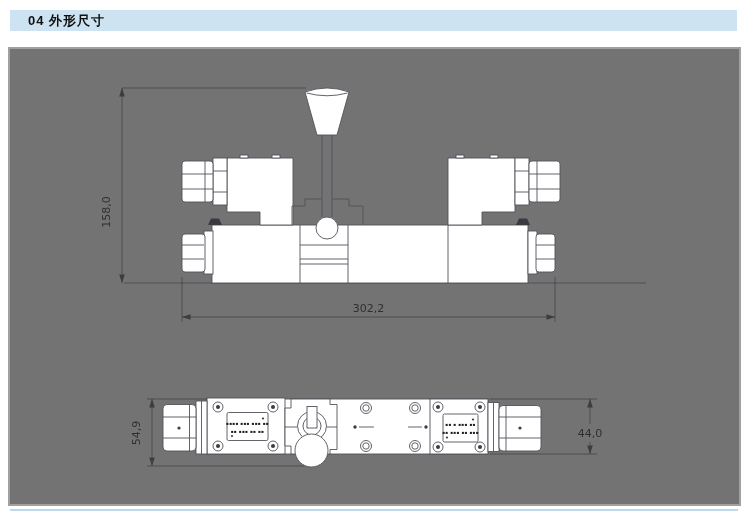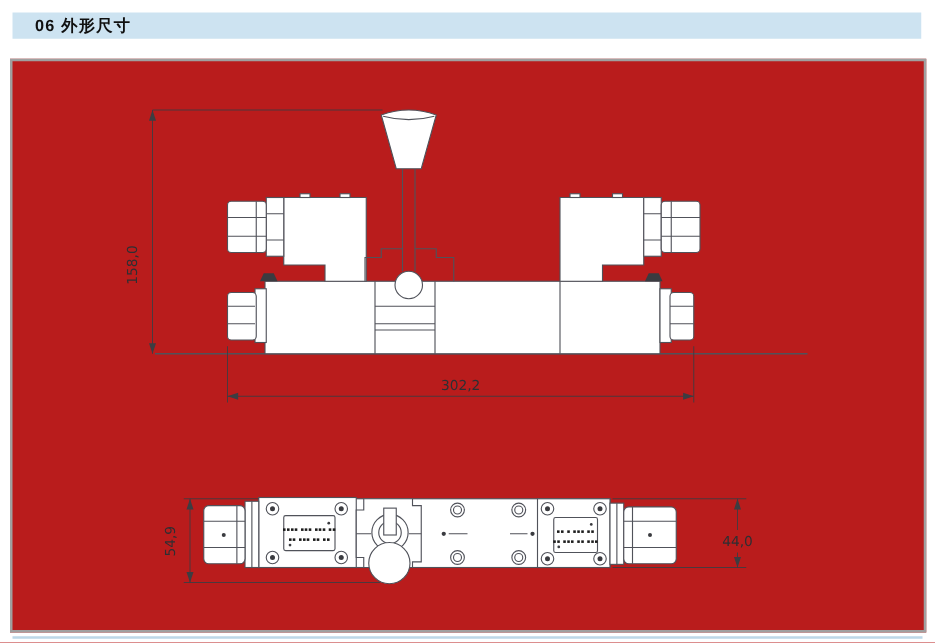--- a/index.html
+++ b/index.html
@@ -11,21 +11,21 @@
     position:absolute;left:10px;top:10px;width:727px;height:21px;
     background:var(--header-bg,#cde3f1);
     display:flex;align-items:center;
   }
   .section-title{
     padding-left:18px;font-size:13px;font-weight:bold;color:#101010;
     letter-spacing:1px;
   }
   .drawing-panel{
     position:absolute;left:8px;top:47px;width:729px;height:455px;
-    border:2px solid var(--panel-border,#a0a0a0);background:#b91c1c;
+    border:2px solid var(--panel-border,#a0a0a0);background:#737373;
   }
   .drawing-panel svg{display:block;width:100%;height:100%;}
   .accent-line{
     position:absolute;left:10px;top:509px;width:728px;height:2px;
     background:var(--accent-line,#bdd8e8);
   }
   
   .ln{stroke:var(--line,#50525a);fill:none;stroke-width:.9;}
   .lnthick{stroke:var(--line,#50525a);fill:none;stroke-width:1.1;}
   .fw{fill:#ffffff;stroke:var(--line,#50525a);stroke-width:.9;}
@@ -34,21 +34,21 @@
   .dimf{fill:var(--dim,#3c3d42);stroke:none;}
   .dtxt{fill:#2e2f33;font-family:"DejaVu Sans",sans-serif;font-size:11px;}
   .nptxt{fill:#1c1c1c;font-family:"DejaVu Sans",sans-serif;font-size:4.2px;font-weight:bold;letter-spacing:.3px;}
 </style>
 </head>
 <body>
 
 <div>
 
   <div class="section-header">
-    <span class="section-title">06 外形尺寸</span>
+    <span class="section-title">04 外形尺寸</span>
   </div>
 
   <div class="drawing-panel">
     <svg viewBox="10 49 729 455" preserveAspectRatio="none">
 
       <g>
 
         <path class="lnthick" d="M124,283 H646"></path>
 
         <g>

